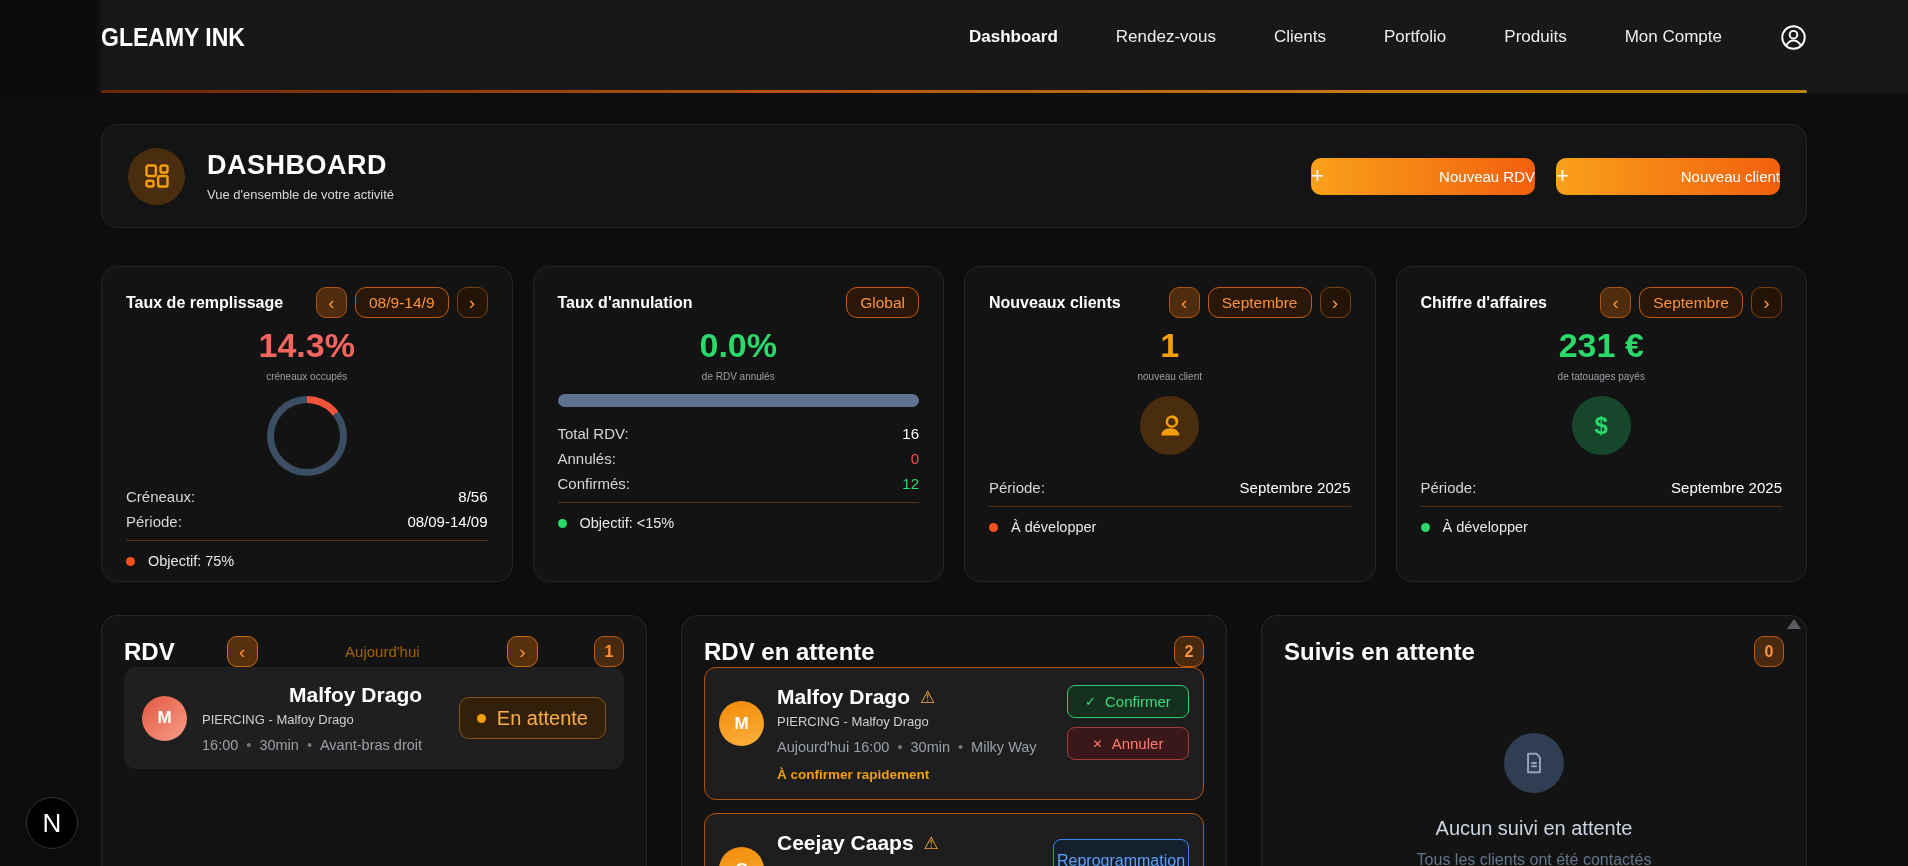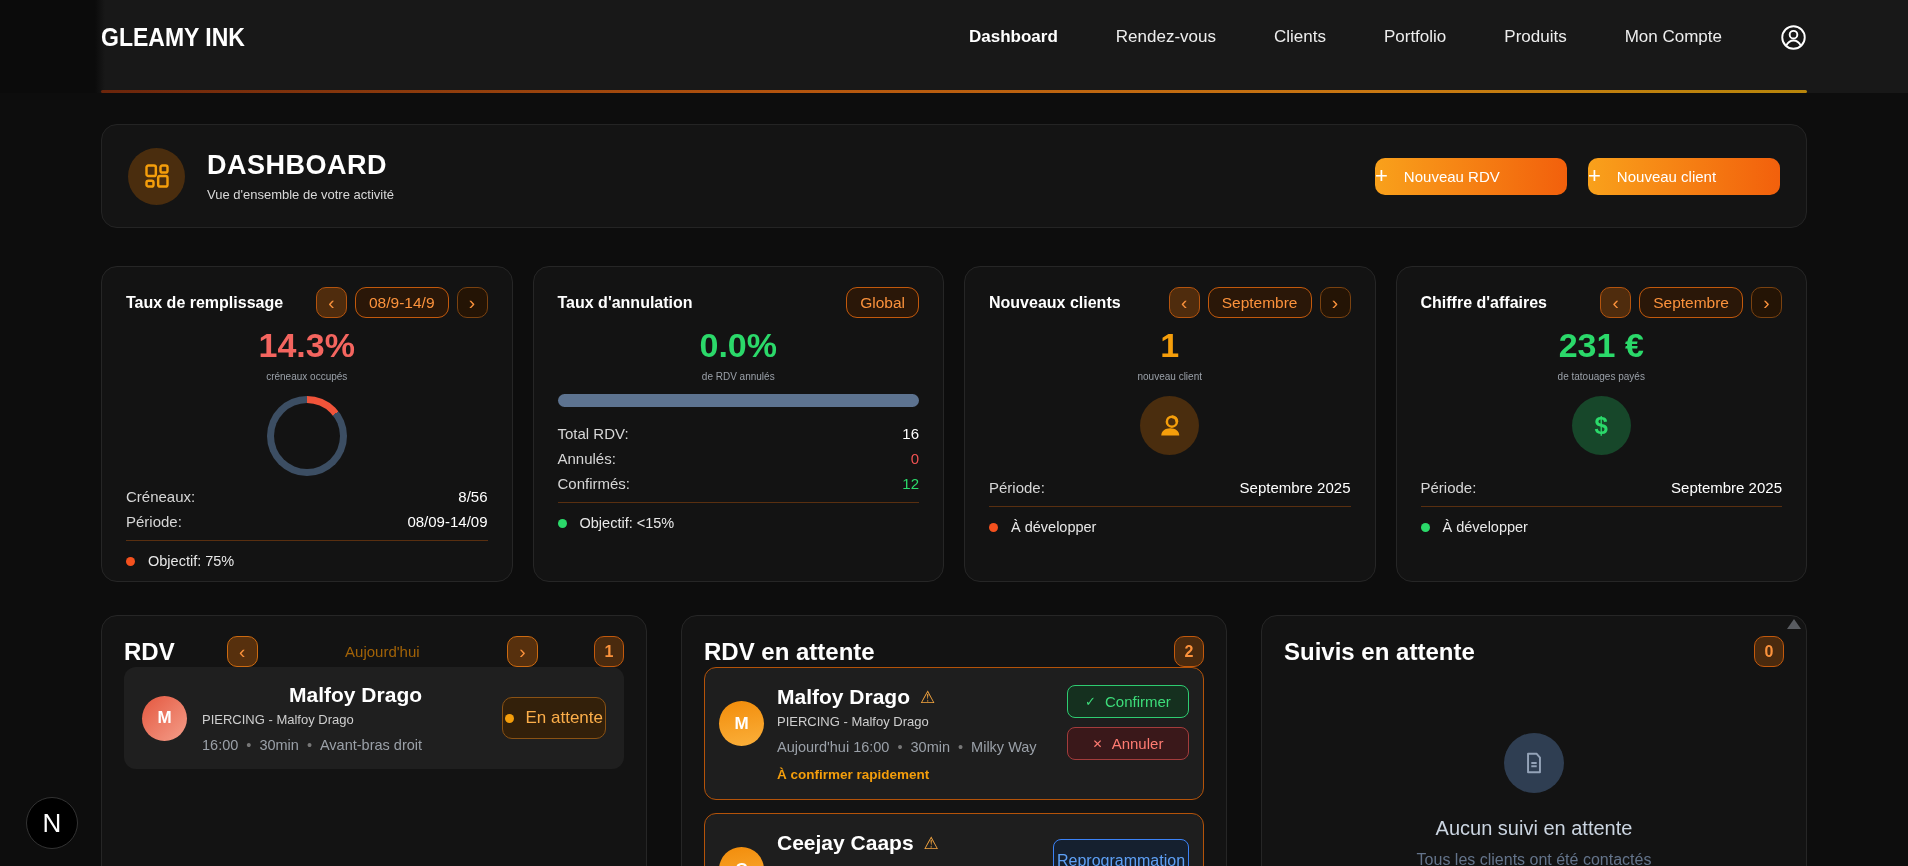--- a/index.html
+++ b/index.html
@@ -18,23 +18,23 @@
   .nav-underline { position:absolute; bottom:0; left:101px; width:1706px; height:3px;
     background:linear-gradient(90deg,#6b250b,#b4540e 40%,#c97812 75%,#b8860b); border-radius:2px; }
 
   
   .header-card { margin-top:31px; height:104px; background:#141414; border:1px solid #242424; border-radius:16px;
     display:flex; align-items:center; padding:0 26px; }
   .hc-icon { width:57px; height:57px; border-radius:50%; background:#4a2d0e; display:flex; align-items:center; justify-content:center; margin-right:22px; flex:none; }
   .hc-title { font-size:27px; font-weight:700; letter-spacing:0.5px; }
   .hc-sub { font-size:13px; color:#d8d8d8; margin-top:6px; }
   .hc-actions { margin-left:auto; display:flex; gap:21px; }
-  .btn-primary { width:192px; height:37px; border:none; border-radius:10px; cursor:pointer;
+  .btn-primary { width:224px; height:37px; border:none; border-radius:10px; cursor:pointer;
     background:linear-gradient(90deg,#f9a11b,#f2600c); color:#fff; font-size:15px; font-family:inherit;
-    display:flex; align-items:center; justify-content:flex-start; gap:16px; }
+    display:flex; align-items:center; justify-content:space-between; gap:16px; }
   .plus-icon::before { content:"+"; font-size:22px; font-weight:400; line-height:1; }
 
   
   .stats-row { display:grid; grid-template-columns:repeat(4,1fr); gap:20px; margin-top:38px; }
   .card { background:#131313; border:1px solid #262626; border-radius:16px; padding:20px 24px 12px; height:316px;
     display:flex; flex-direction:column; position:relative; }
   .card-head { display:flex; align-items:center; justify-content:space-between; min-height:30px; }
   .card-title { font-size:16px; font-weight:700; }
   .pager { display:flex; gap:8px; align-items:center; }
   .pager-btn { width:31px; height:31px; border-radius:10px; background:#4f2c0d; border:1px solid #b4540e;
@@ -78,22 +78,22 @@
   .rdv-item { background:#1f1f1f; border-radius:12px; padding:16px 18px; display:flex; align-items:center; }
   .avatar { width:45px; height:45px; border-radius:50%; display:flex; align-items:center; justify-content:center;
     font-size:17px; font-weight:700; color:#fff; flex:none; }
   .av-red { background:linear-gradient(135deg,#e4573f,#f49e8a); }
   .av-orange { background:linear-gradient(170deg,#f28c0a,#fbb03b); }
   .rdv-info { margin-left:15px; min-width:0; }
   .rdv-name { font-size:21px; font-weight:700;text-align:right; }
   .rdv-service { font-size:13px; color:#cfcfcf; margin-top:5px; }
   .rdv-meta { font-size:14.5px; color:#9aa0a8; margin-top:10px; display:flex; gap:8px; align-items:center; white-space:nowrap; }
   .rdv-meta span + span::before { content:"•"; margin-right:8px; color:#777; }
-  .status-badge { margin-left:auto; height:42px; padding:0 2px; border-radius:10px; background:#33200a;
-    border:1px solid #8a5214; color:#fcae4a; font-size:17px; display:flex; align-items:center; gap:11px; flex:none; }
+  .status-badge { margin-left:auto; height:42px; padding:0 17px; border-radius:10px; background:#33200a;
+    border:1px solid #8a5214; color:#fcae4a; font-size:20px; display:flex; align-items:center; gap:11px; flex:none; }
   .status-badge .dot { background:#f59e0b; }
 
   .pend-item { background:#1e1e1e; border:1px solid #b45309; border-radius:12px; padding:17px 14px;
     display:flex; align-items:flex-start; margin-bottom:13px; min-height:130px; }
   .pend-item .avatar { margin-top:16px; }
   .pend-item .rdv-info { margin-left:13px; }
   .pend-name-row { display:flex; align-items:center; gap:10px; }
   .warn-icon::before { content:"\26A0"; color:#f3a43f; font-size:17px; }
   .pend-urgent { font-size:13.5px; font-weight:700; color:#f59e0b; margin-top:12px; }
   .pend-actions { margin-left:auto; display:flex; flex-direction:column; gap:9px; }

